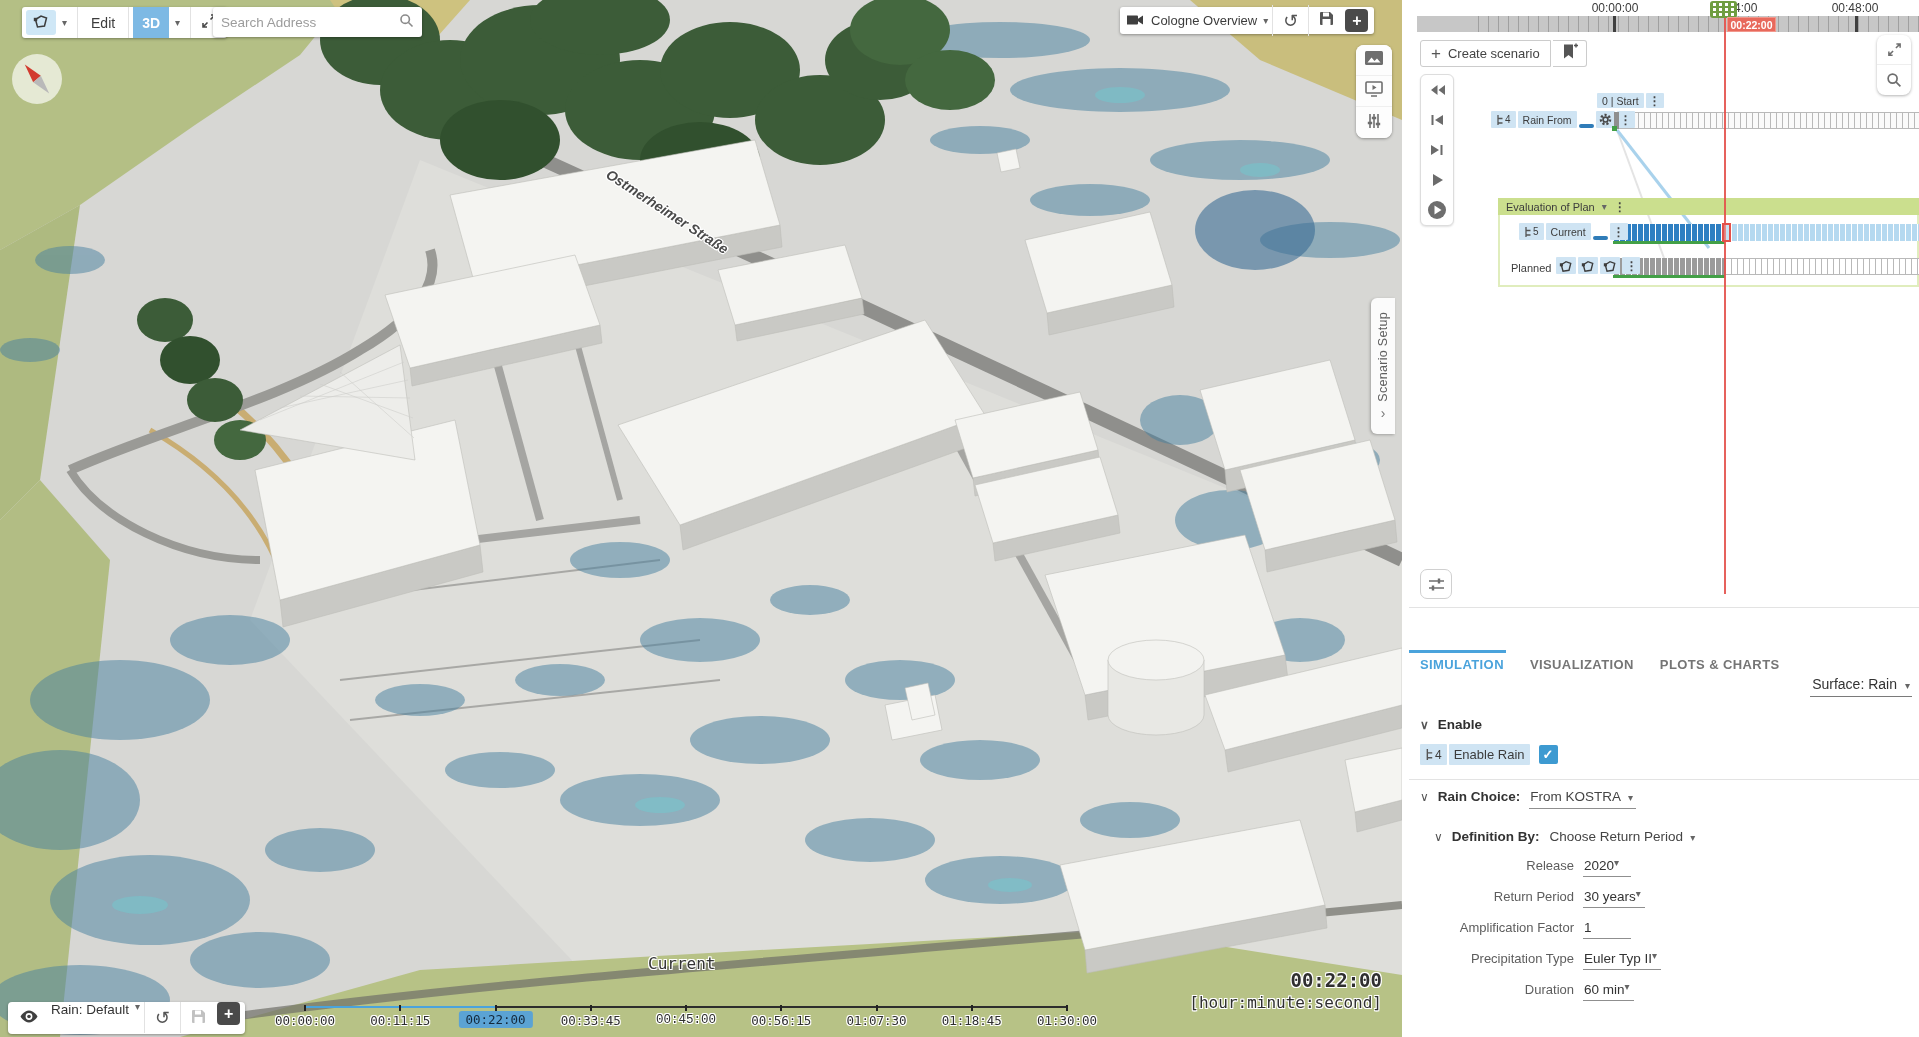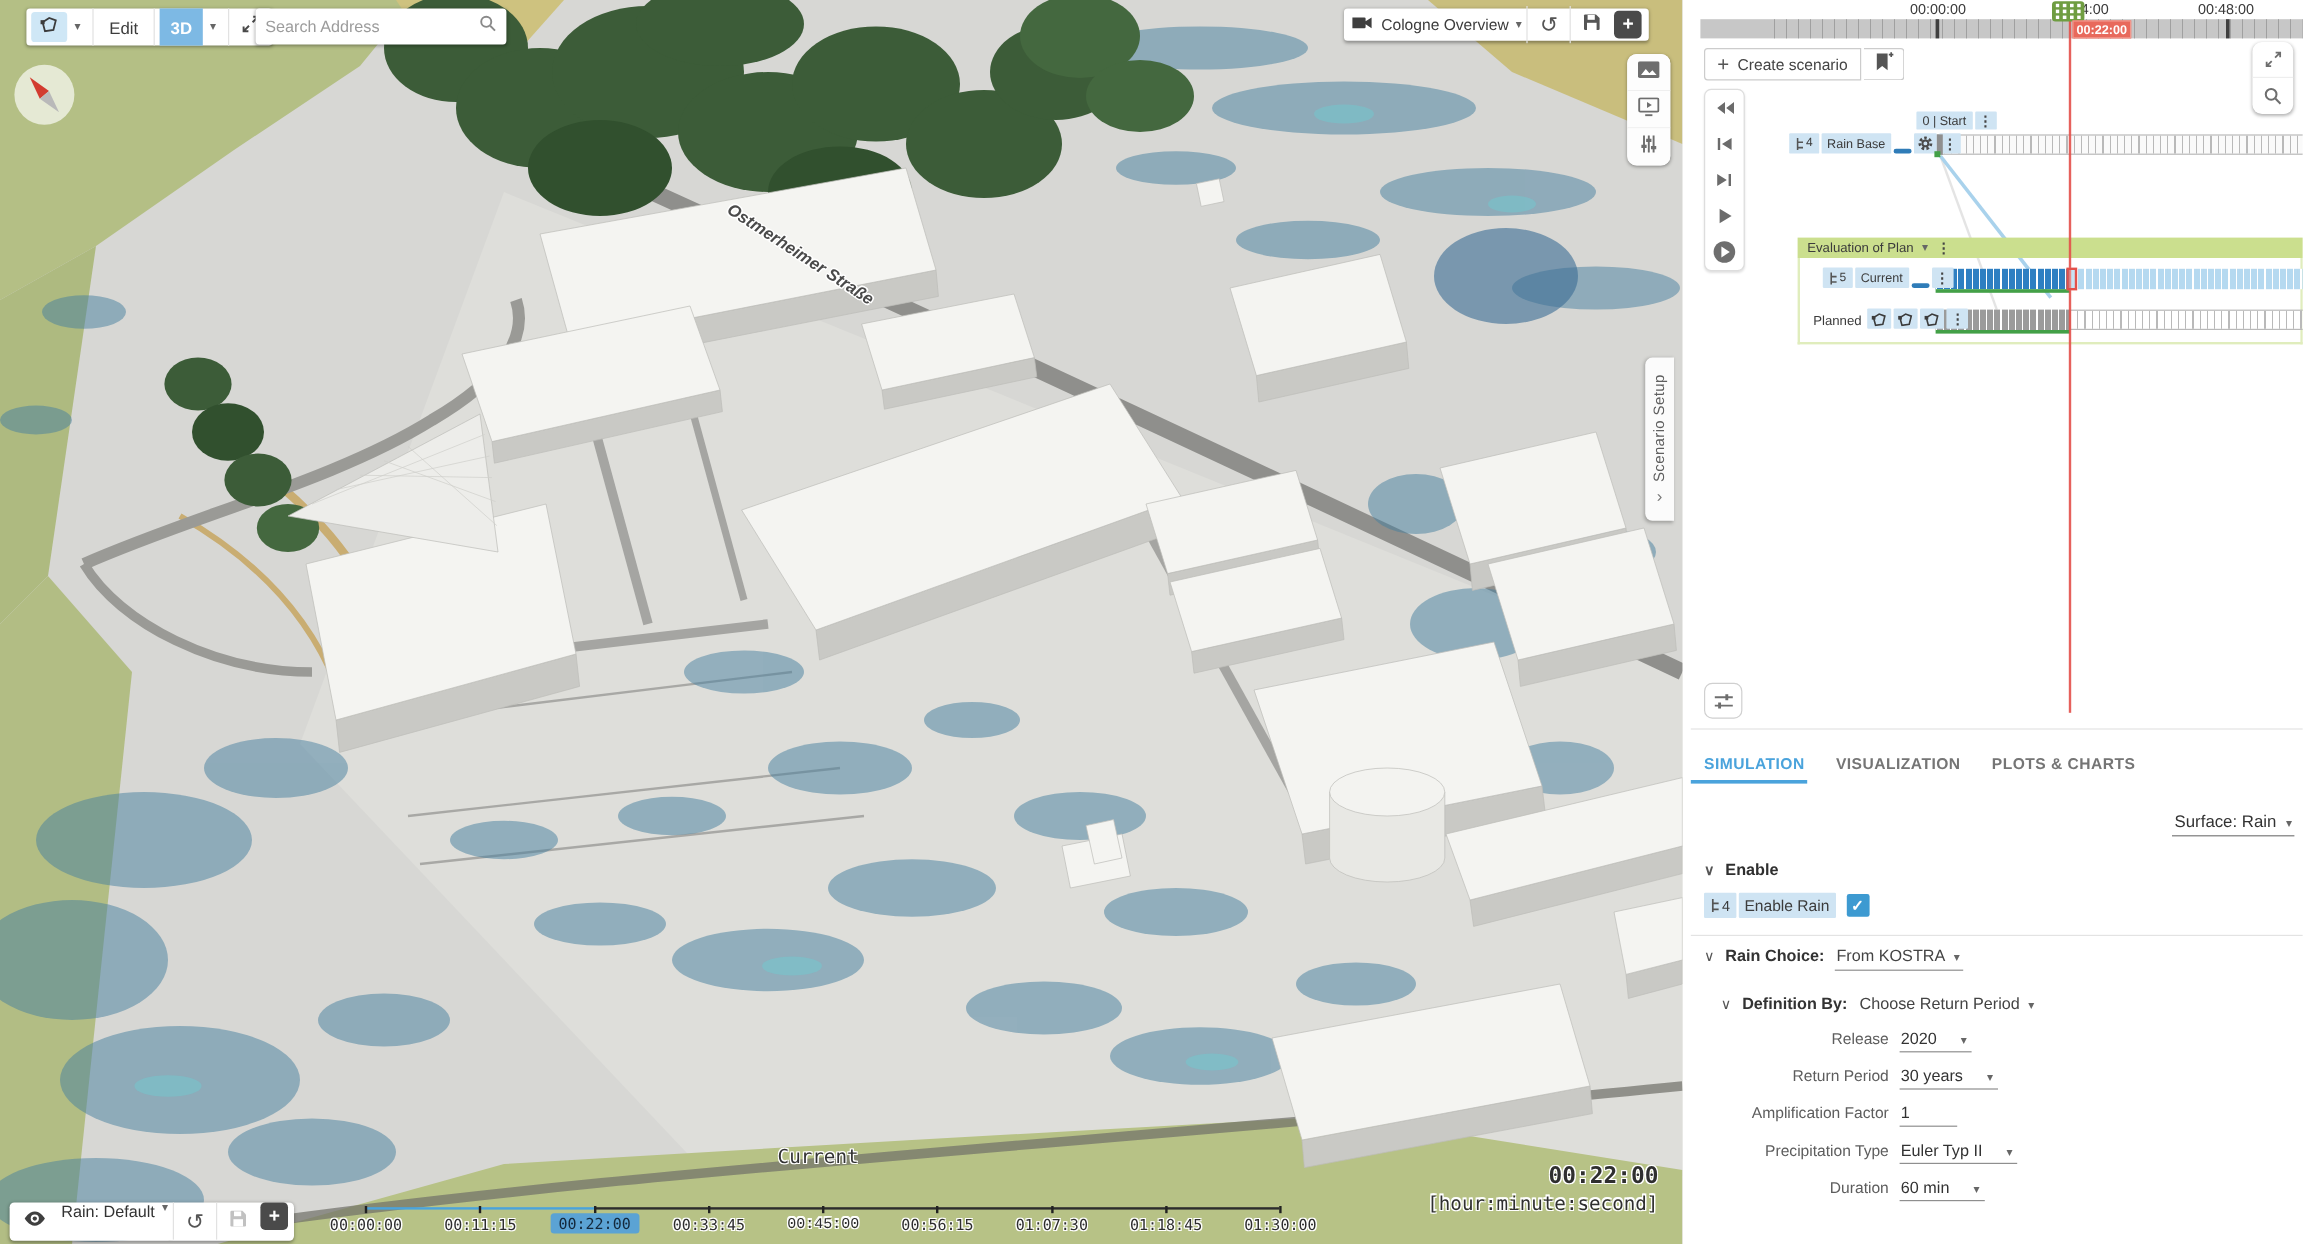--- a/index.html
+++ b/index.html
@@ -104,40 +104,40 @@
   .corner-btns { position:absolute; right:8px; top:35px; width:34px; background:#fff; border-radius:8px; box-shadow:0 1px 3px rgba(0,0,0,.3); z-index:7; }
   .corner-btns .cb { height:30px; display:flex; align-items:center; justify-content:center; }
   .corner-btns .cb:first-child { border-bottom:1px solid #eee; }
 
   .tune-btn { position:absolute; left:11px; top:569px; width:32px; height:30px; border:1px solid #d0d0d0; border-radius:7px; background:#fff; display:flex; align-items:center; justify-content:center; }
 
   .hdiv { position:absolute; left:0; right:0; height:1px; background:#e3e3e3; }
 
   
   .tabs { position:absolute; left:11px; top:629px; display:flex; gap:26px; }
-  .tabs .tab { font-size:13px; font-weight:bold; letter-spacing:.4px; color:#757575; }
+  .tabs .tab { font-size:13px; font-weight:bold; letter-spacing:.4px; color:#757575;margin-top:28px; }
   .tabs .tab.active { color:#4aa3dc; }
   .tab-underline { position:absolute; left:0; top:650px; width:97px; height:3px; background:#4aa3dc; }
 
   .surface-dd { position:absolute; right:7px; top:676px; display:flex; align-items:baseline; gap:8px; border-bottom:1px solid #7a7a7a; padding:0 2px 4px 2px; font-size:14px; color:#333; }
   .sec-chev { font-size:12px; color:#555; }
   .enable-hdr { position:absolute; left:11px; top:717px; display:flex; align-items:center; gap:9px; font-size:13.5px; font-weight:bold; color:#2f2f2f; }
   .enable-row { position:absolute; left:11px; top:744px; height:21px; display:flex; gap:2px; align-items:stretch; }
   .enable-row .chip { font-size:13px; }
   .checkbox { width:19px; height:19px; background:#3d9ad1; border-radius:2px; color:#fff; font-size:13px; font-weight:bold; display:flex; align-items:center; justify-content:center; margin-left:7px; align-self:center; }
 
   .choice-row { position:absolute; display:flex; align-items:baseline; gap:9px; font-size:13.5px; color:#333; }
   .choice-row .lbl { font-weight:bold; }
   .val-wrap { display:inline-flex; align-items:baseline; gap:7px; border-bottom:1px solid #8f8f8f; padding:0 3px 4px 1px; color:#444; }
   .val-wrap.no-line { border-bottom:none; }
 
   .fields { position:absolute; left:0; top:858px; width:100%; }
   .field-row { display:flex; align-items:baseline; margin-bottom:10px; height:21px; }
   .field-row .flabel { flex:0 0 165px; text-align:right; font-size:13px; color:#5d5d5d; margin-right:9px; }
-  .field-row .fval { display:inline-flex; align-items:flex-end; gap:20px; border-bottom:1px solid #8f8f8f; padding:0 4px 3px 1px; font-size:13.5px; color:#333; min-width:48px; }
+  .field-row .fval { display:inline-flex; align-items:flex-start; gap:0; border-bottom:1px solid #8f8f8f; padding:0 4px 3px 1px; font-size:13.5px; color:#333; min-width:48px; }
 </style>
 </head>
 <body>
 
 <div class="stage">
 
   <div class="map">
 
     <svg class="scene" width="1402" height="1037" viewBox="0 0 1402 1037">
       <rect width="1402" height="1037" fill="#d7d7d4"></rect>
@@ -534,21 +534,21 @@
           </div>
       </div>
 
       <div class="trackrow" style="left:82px; top:111px; height:17px;">
         <div class="chip">
           <svg width="8" height="12" viewBox="0 0 8 12">
               <path d="M2 1v10M2 4.5h4.5M2 9h4.5" stroke="#555" stroke-width="1.3" fill="none"></path>
             </svg>
           <span class="lvl-num">4</span>
         </div>
-        <div class="chip">Rain Base</div>
+        <div class="chip">Rain From</div>
         <div class="gridicon"></div>
         <div class="chip kb">
           <svg width="13" height="13" viewBox="0 0 16 16">
               <circle cx="8" cy="8" r="3" fill="none" stroke="#4a4a4a" stroke-width="2"></circle>
               <circle cx="8" cy="8" r="5.6" fill="none" stroke="#4a4a4a" stroke-width="3" stroke-dasharray="2.6 2.3"></circle>
             </svg>
         </div>
         <div class="chip kb">
             <span class="kebab">⋮</span>
           </div>

